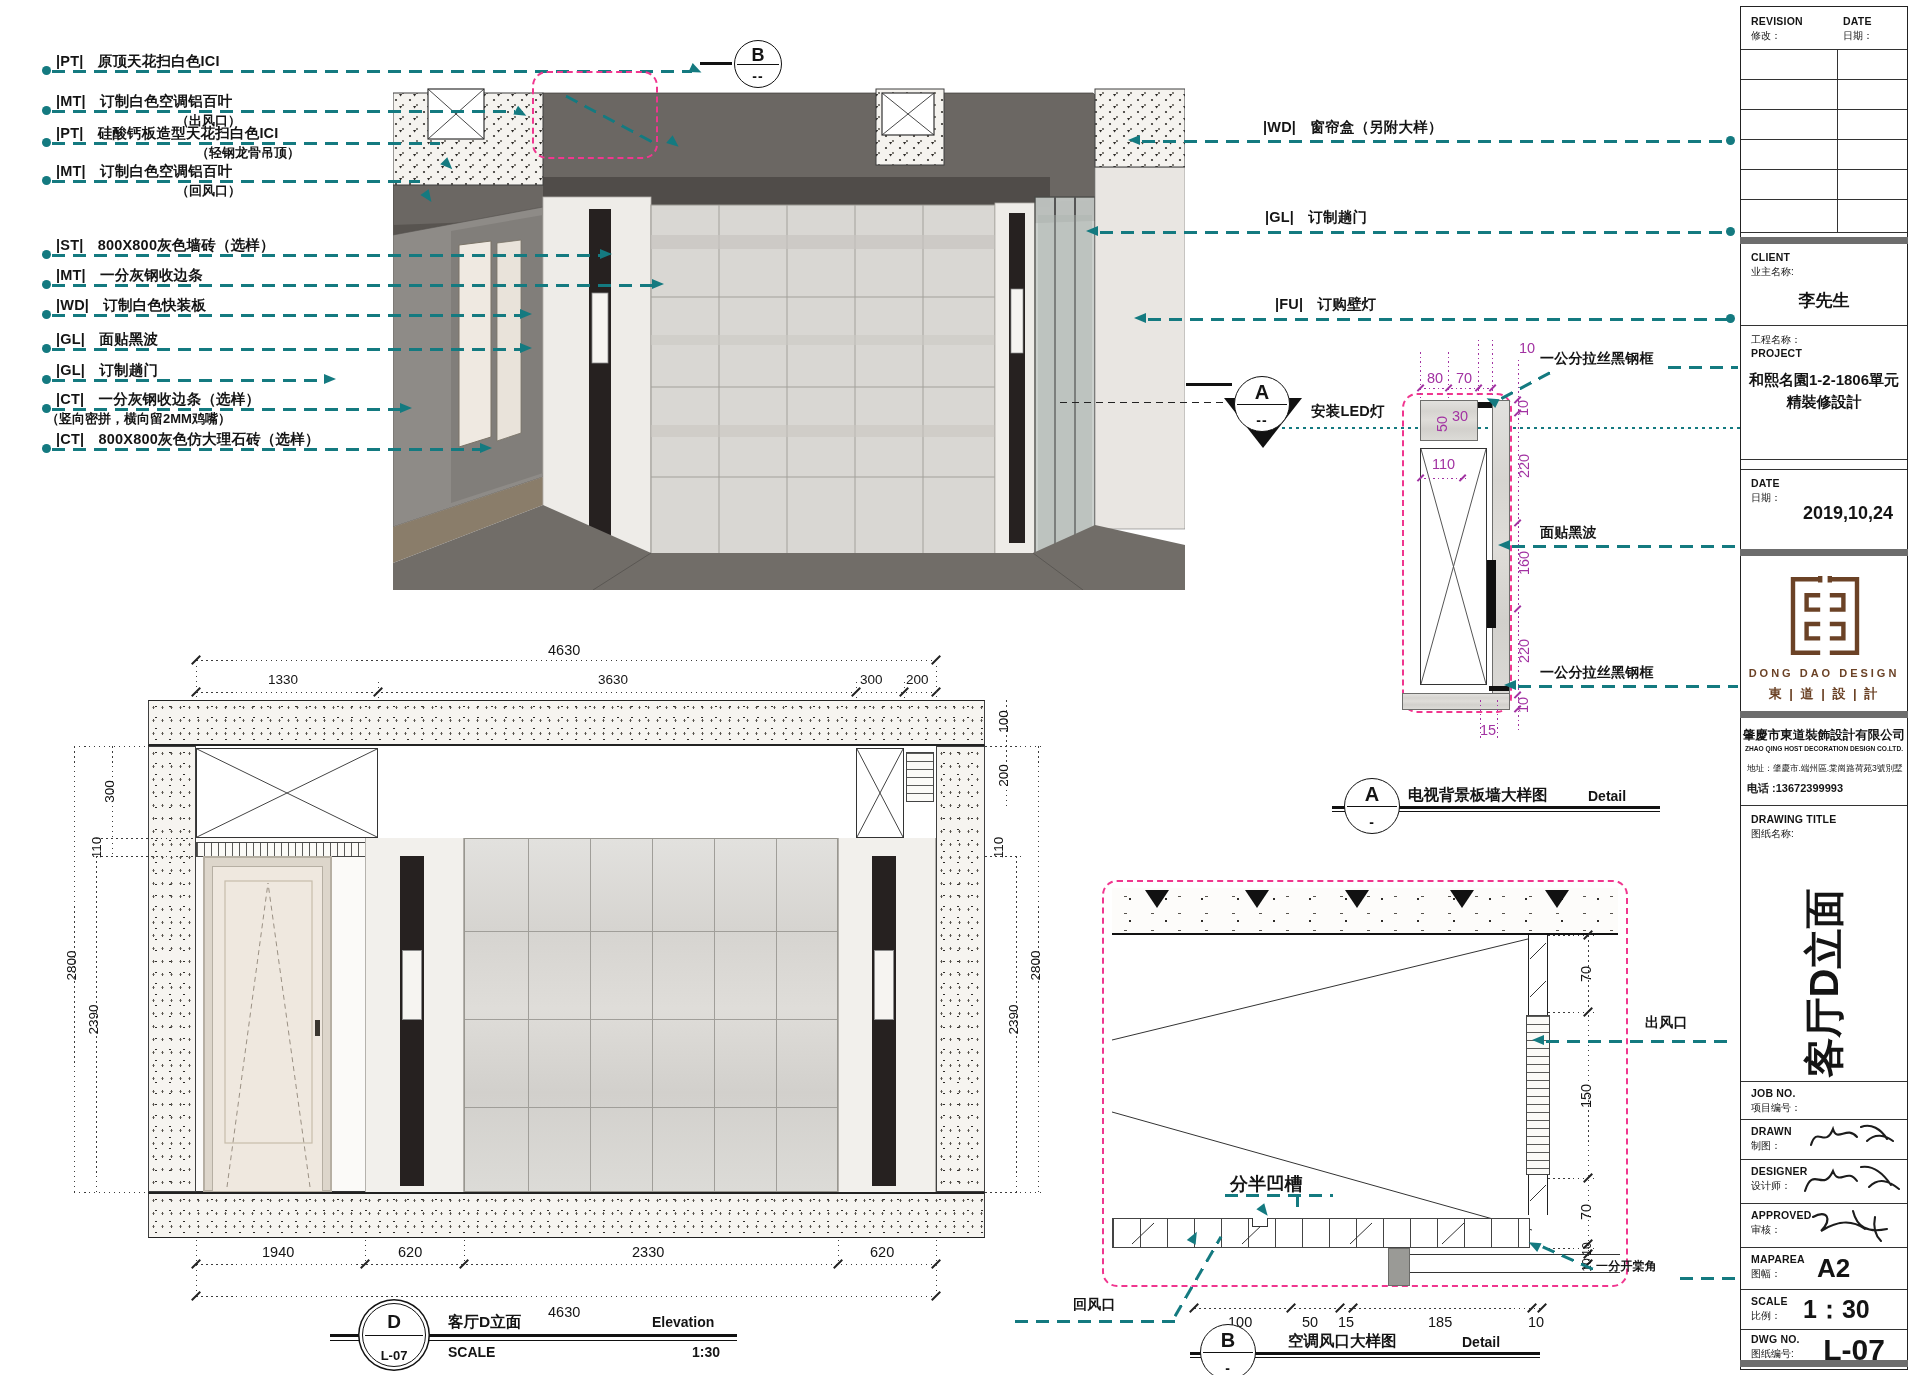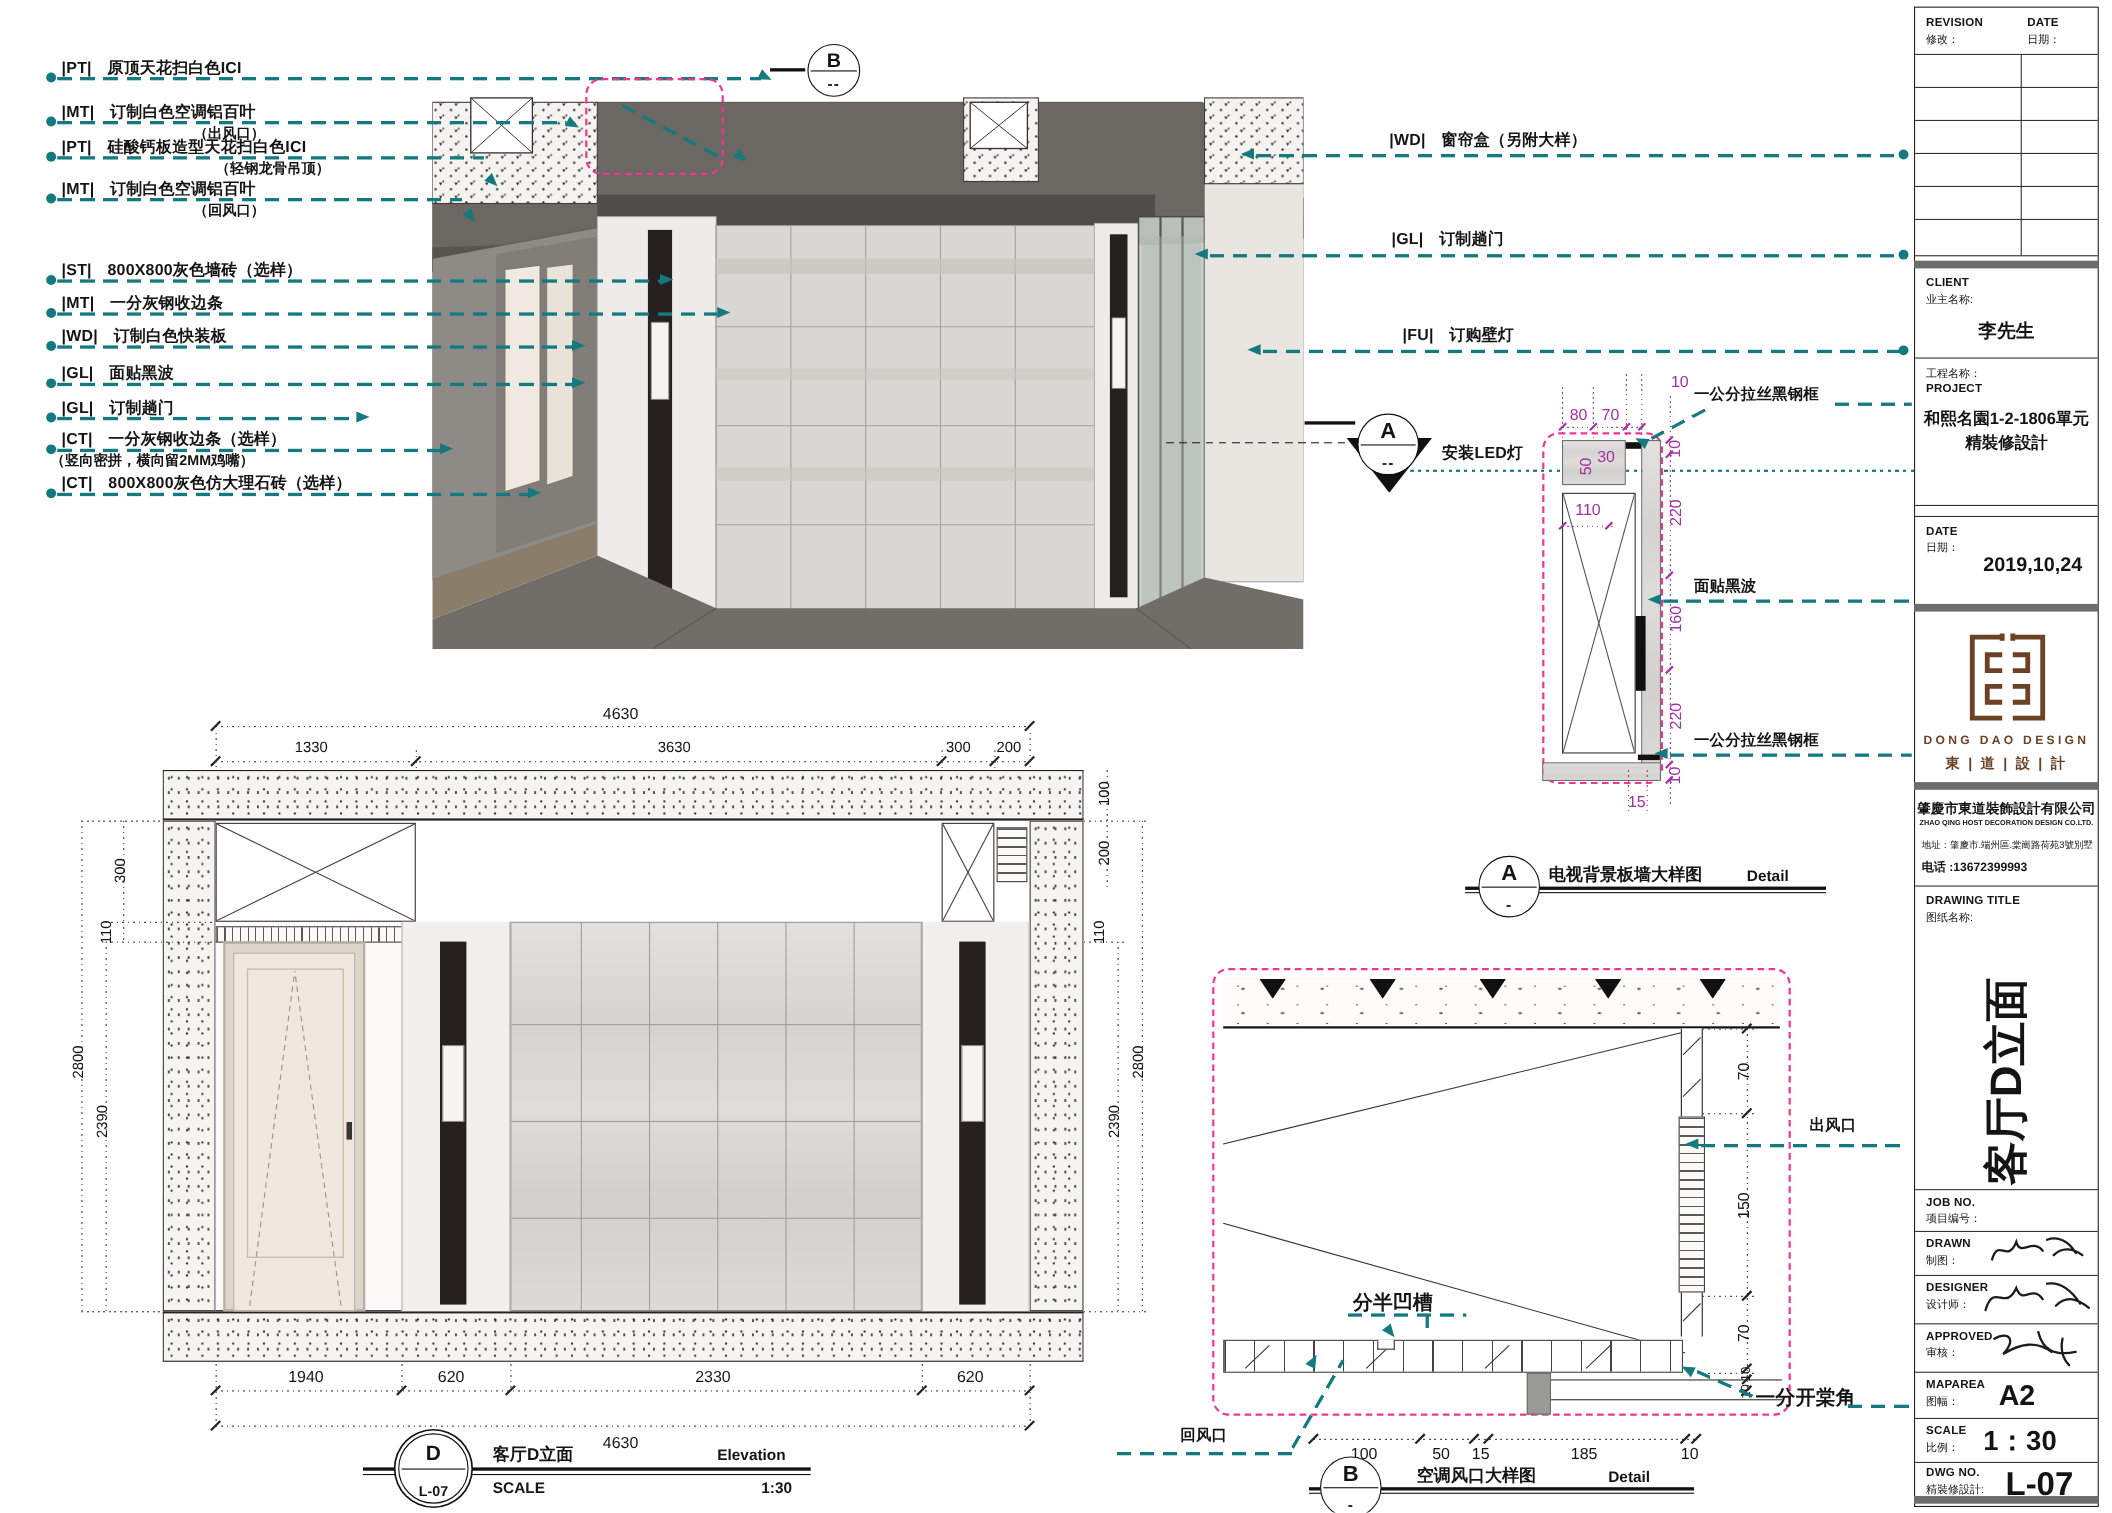--- a/index.html
+++ b/index.html
@@ -534,21 +534,21 @@
 <div class="tdash" style="left:1546px;top:1040px;width:188px"></div>
 <div class="arr arr-l" style="left:1532px;top:1035px"></div>
 <div class="callout" style="left:1230px;top:1172px;font-size:18px">分半凹槽</div>
 <div class="tdash" style="left:1225px;top:1194px;width:108px"></div>
 <div class="tdash-v" style="left:1296px;top:1196px;height:16px"></div>
 <div class="arr arr-r" style="left:1258px;top:1206px;transform:rotate(52deg)"></div>
 <div class="callout" style="left:1073px;top:1296px;font-size:14px">回风口</div>
 <div class="tdash" style="left:1015px;top:1320px;width:160px"></div>
 <div class="tdash" style="left:1152px;top:1275px;width:92px;transform:rotate(-60deg)"></div>
 <div class="arr arr-r" style="left:1188px;top:1232px;transform:rotate(-62deg)"></div>
-<div class="callout" style="left:1596px;top:1258px;font-size:18px">一分开棠角</div>
+<div class="callout" style="left:1596px;top:1258px;font-size:12px">一分开棠角</div>
 <div class="tdash" style="left:1540px;top:1258px;width:62px;transform:rotate(24deg)"></div>
 <div class="arr arr-l" style="left:1528px;top:1240px;transform:rotate(26deg)"></div>
 <div class="tdash" style="left:1680px;top:1277px;width:56px"></div>
 
 <div class="titleline" style="left:1192px;top:1307px;width:0px"></div>
 <div class="titleline" style="left:1190px;top:1350px;width:350px;top:1352px"></div>
 <div class="titleline-thin" style="left:1190px;top:1357px;width:350px"></div>
 <div class="mark-circle" style="left:1200px;top:1324px;width:56px;height:56px">
   <span class="mark-letter" style="font-size:20px">B</span>
   <span class="mid"></span>
@@ -639,16 +639,16 @@
   <div class="tb-line" style="top:1240px"></div>
   <div class="tb-en" style="left:10px;top:1246px">MAPAREA</div>
   <div class="tb-zh" style="left:10px;top:1260px">图幅：</div>
   <div class="tb-val" style="left:76px;top:1246px;font-size:26px">A2</div>
   <div class="tb-line" style="top:1282px"></div>
   <div class="tb-en" style="left:10px;top:1288px">SCALE</div>
   <div class="tb-zh" style="left:10px;top:1302px">比例：</div>
   <div class="tb-val" style="left:62px;top:1286px;font-size:25px">1：30</div>
   <div class="tb-line" style="top:1322px"></div>
   <div class="tb-en" style="left:10px;top:1326px">DWG NO.</div>
-  <div class="tb-zh" style="left:10px;top:1340px">精裝修設計:</div>
+  <div class="tb-zh" style="left:10px;top:1340px">图纸编号:</div>
   <div class="tb-val" style="left:60px;right:0;top:1326px;text-align:center;font-size:30px">L-07</div>
   <div class="tb-bar" style="top:1352px;top:1353px"></div>
 </div>
 
 </body></html>

